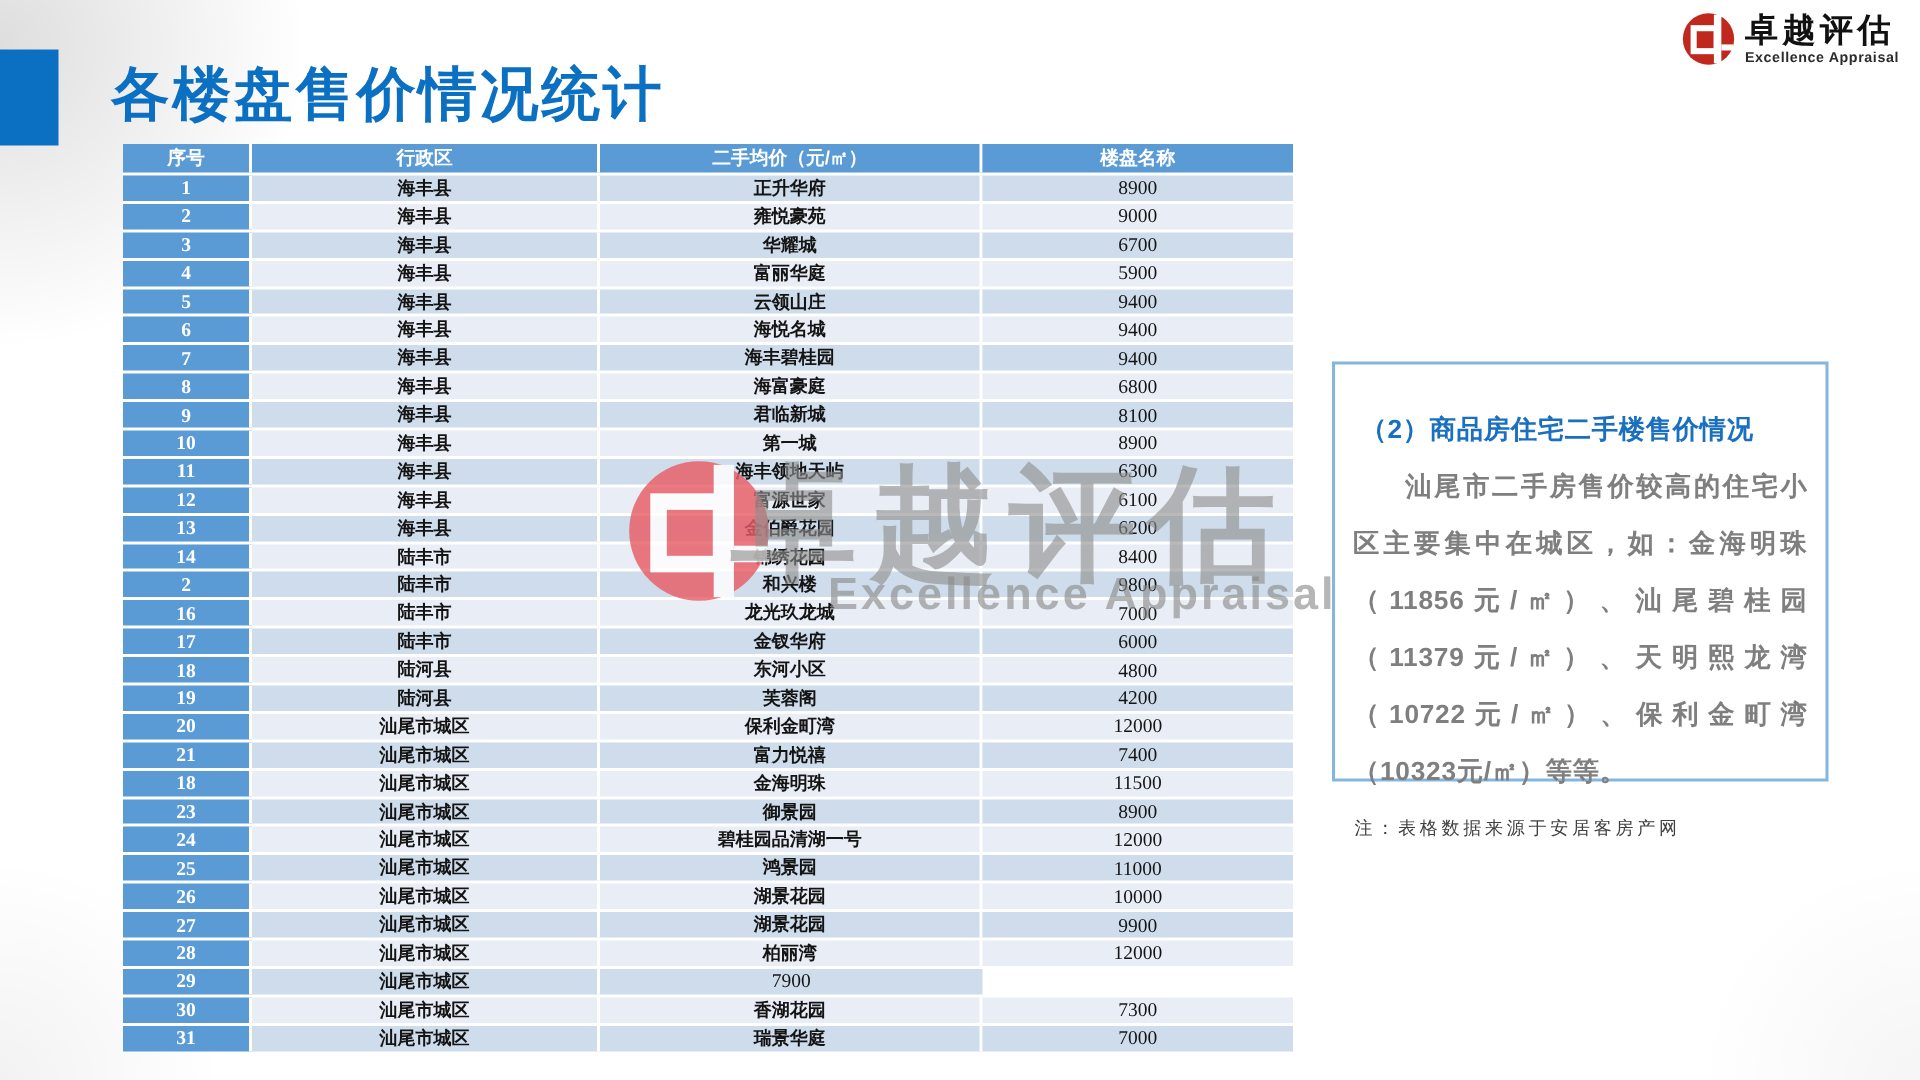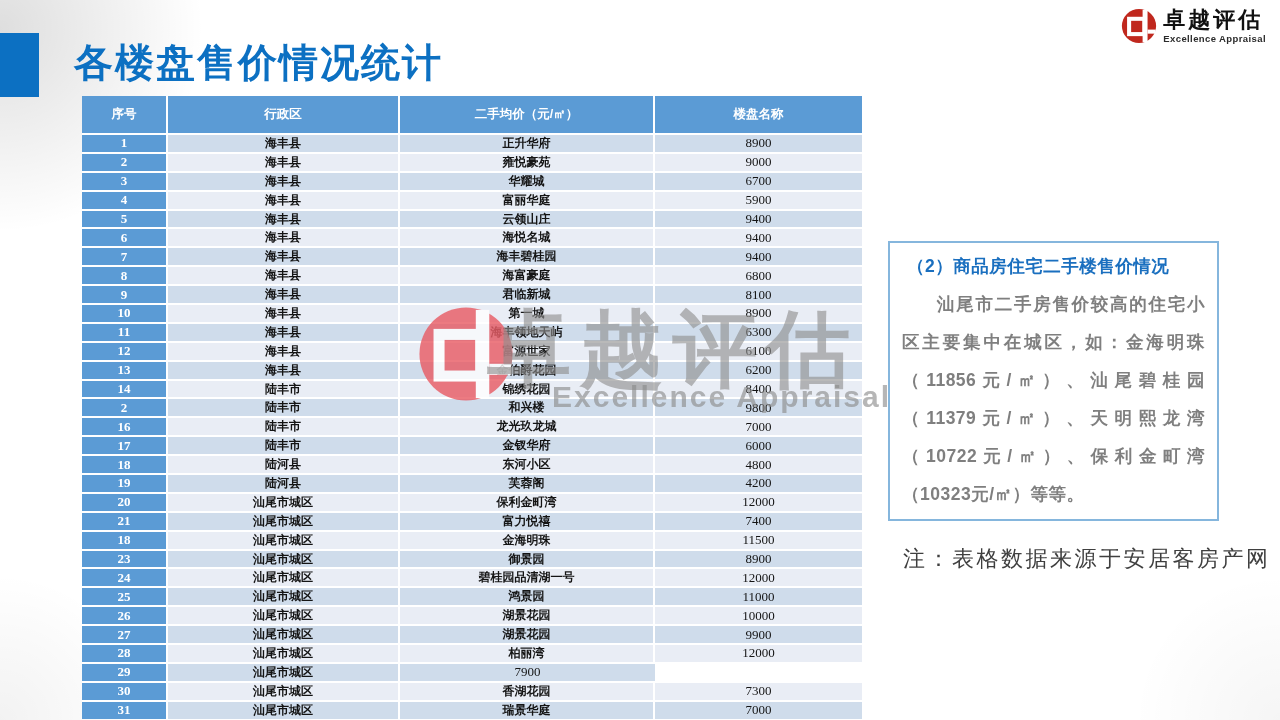--- a/index.html
+++ b/index.html
@@ -27,21 +27,21 @@
   }
 
   
   .logo{ position:absolute; right:14px; top:8px; display:flex; align-items:center; gap:6px; }
   .logo svg{ display:block; }
   .logo-name{ font-family:"Liberation Serif", serif; font-size:22px; font-weight:700; color:#111; letter-spacing:3px; line-height:1; white-space:nowrap;}
   .logo-sub{ font-size:9.5px; font-weight:700; color:#2b2b2b; letter-spacing:0.4px; margin-top:2px; white-space:nowrap;}
 
   
   .price-table{ position:absolute; left:82px; top:96px; width:780px; }
-  .t-head{ display:grid; grid-template-columns:86px 232px 255px 207px; height:37px; }
+  .t-head{ display:grid; grid-template-columns:86px 232px 255px 207px; height:19px; }
   .t-head .hc{
     background:#5B9BD5; color:#fff; font-weight:700; font-size:12.5px;
     display:flex; align-items:center; justify-content:center;
     border-right:2px solid #fff; white-space:nowrap;
   }
   .t-head .hc:last-child{ border-right:none; }
   .t-row{
     display:grid; grid-template-columns:86px 232px 255px 207px;
     height:18.9px; border-top:2px solid #fff;
   }
@@ -68,34 +68,34 @@
     font-size:84px; color:#8f8f8f; opacity:0.62; letter-spacing:9px; white-space:nowrap;
   }
   .wm-sub{
     position:absolute; left:552px; top:380px;
     font-size:30px; font-weight:700; color:#8a8a8a; opacity:0.62; letter-spacing:2px; white-space:nowrap;
   }
 
   
   .info-box{
     position:absolute; left:888px; top:241px; width:331px; height:280px;
-    border:2px solid #85B6DD; background:#fff; padding:11px 12px 0 12px;
+    border:2px solid #85B6DD; background:#fff; padding:31px 12px 0 12px;
   }
   .info-heading{
     font-size:17.5px; font-weight:800; color:#1A6FBF;
     padding-left:5px; white-space:nowrap; letter-spacing:0.5px;
   }
   .info-body{
     margin-top:7px; font-size:17.5px; font-weight:700; color:#7F7F7F;
     line-height:38px; text-indent:2em; letter-spacing:0.5px; text-align:justify;
   }
 
   .note{
     position:absolute; left:903px; top:544px;
-    font-family:"Liberation Serif", serif; font-size:22px; color:#3f3f3f;
+    font-family:"Liberation Serif", serif; font-size:12px; color:#3f3f3f;
     letter-spacing:2.5px; white-space:nowrap;
   }
 </style>
 </head>
 <body>
 
 <div class="slide">
 
   <div class="title-accent"></div>
   <h1 class="page-title">各楼盘售价情况统计</h1>

